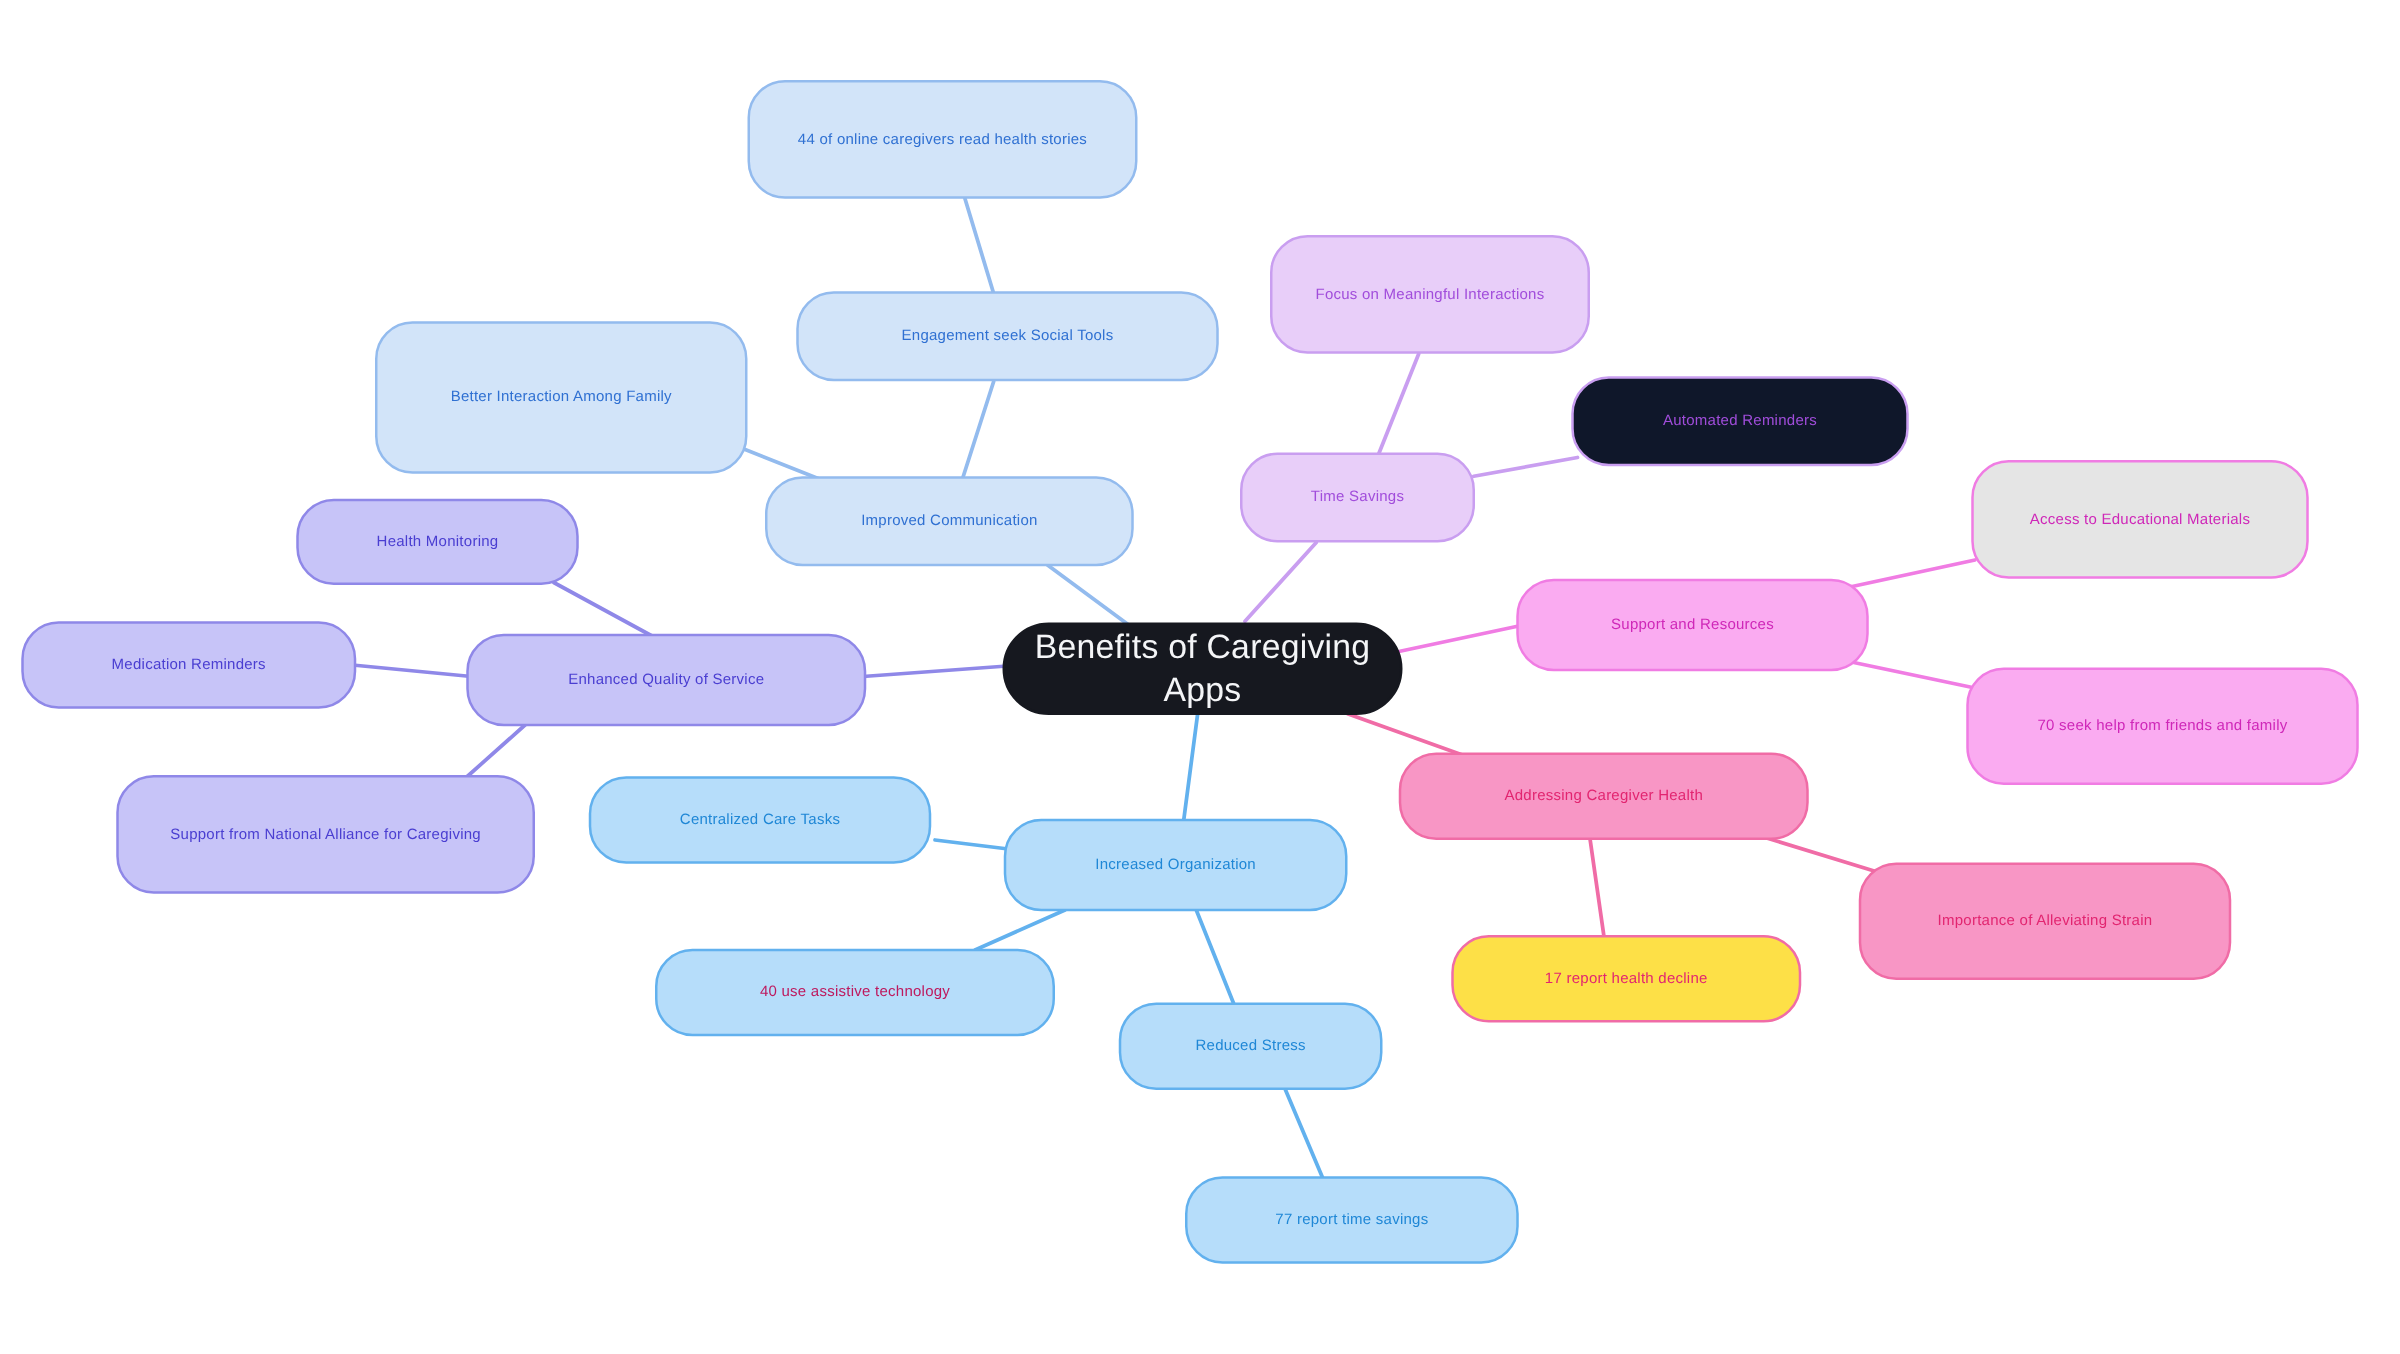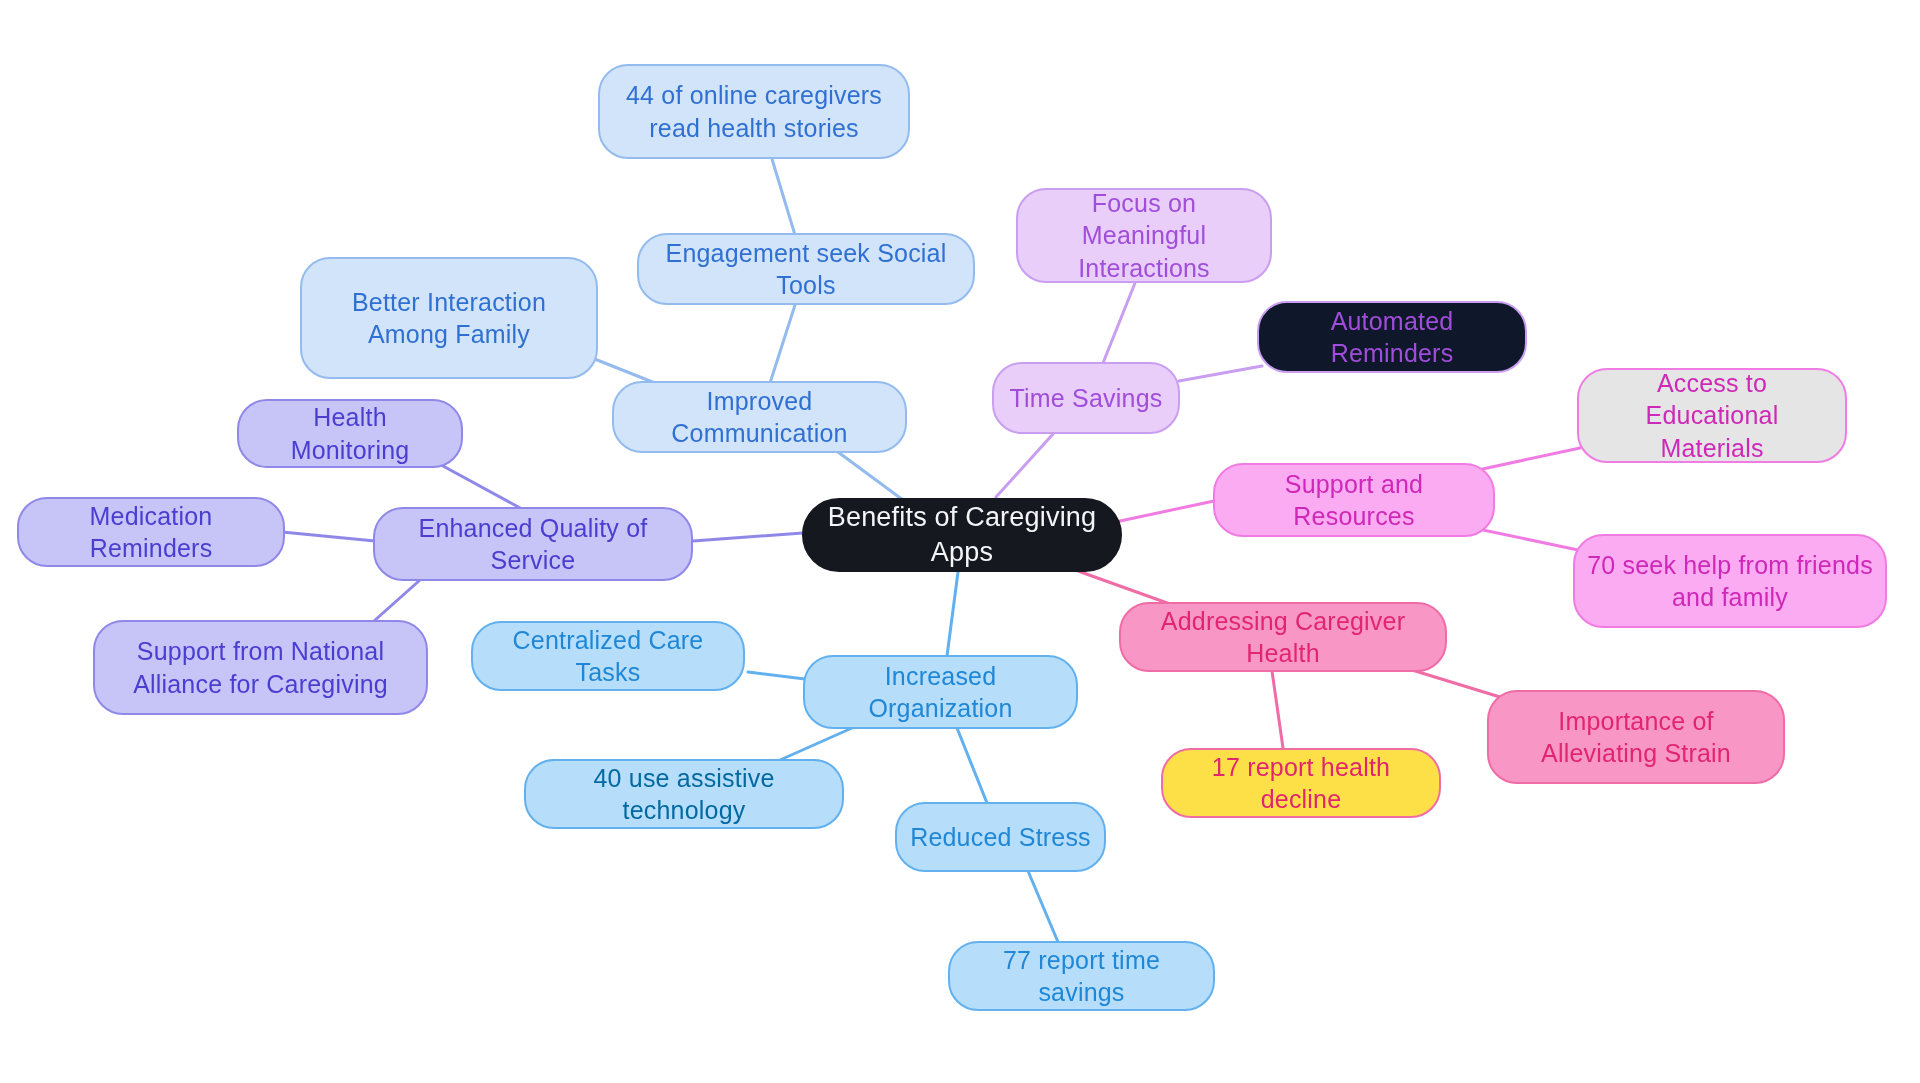--- a/index.html
+++ b/index.html
@@ -23,21 +23,21 @@
   }
   .node {
     position: absolute;
     display: flex;
     align-items: center;
     justify-content: center;
     text-align: center;
     box-sizing: border-box;
     border: 2px solid transparent;
     border-radius: 30px;
-    font-size: 25px;
+    font-size: 12px;
     font-weight: 500;
     line-height: 1.3;
     letter-spacing: 0.2px;
     cursor: pointer;
     user-select: none;
   }
   .node span {
     display: block;
     width: 100%;
     padding: 0 12px;
@@ -129,21 +129,21 @@
       </div>
       <div class="node" style="left: 1487px; top: 690px; width: 298px; height: 94px; background: rgb(248, 150, 197); border-color: rgb(240, 108, 166); color: rgb(226, 37, 112);">
         <span>Importance of Alleviating Strain</span>
       </div>
       <div class="node" style="left: 803px; top: 655px; width: 275px; height: 74px; background: rgb(182, 221, 250); border-color: rgb(98, 177, 238); color: rgb(31, 135, 214);">
         <span>Increased Organization</span>
       </div>
       <div class="node" style="left: 471px; top: 621px; width: 274px; height: 70px; background: rgb(182, 221, 250); border-color: rgb(98, 177, 238); color: rgb(31, 135, 214);">
         <span>Centralized Care Tasks</span>
       </div>
-      <div class="node" style="left: 524px; top: 759px; width: 320px; height: 70px; background: rgb(182, 221, 250); border-color: rgb(98, 177, 238); color: #0369a1;">
+      <div class="node" style="left: 524px; top: 759px; width: 320px; height: 70px; background: rgb(182, 221, 250); border-color: rgb(98, 177, 238); color: #be185d;">
         <span>40 use assistive technology</span>
       </div>
       <div class="node" style="left: 895px; top: 802px; width: 211px; height: 70px; background: rgb(182, 221, 250); border-color: rgb(98, 177, 238); color: rgb(31, 135, 214);">
         <span>Reduced Stress</span>
       </div>
       <div class="node" style="left: 948px; top: 941px; width: 267px; height: 70px; background: rgb(182, 221, 250); border-color: rgb(98, 177, 238); color: rgb(31, 135, 214);">
         <span>77 report time savings</span>
       </div>
     </div>
 </div>

